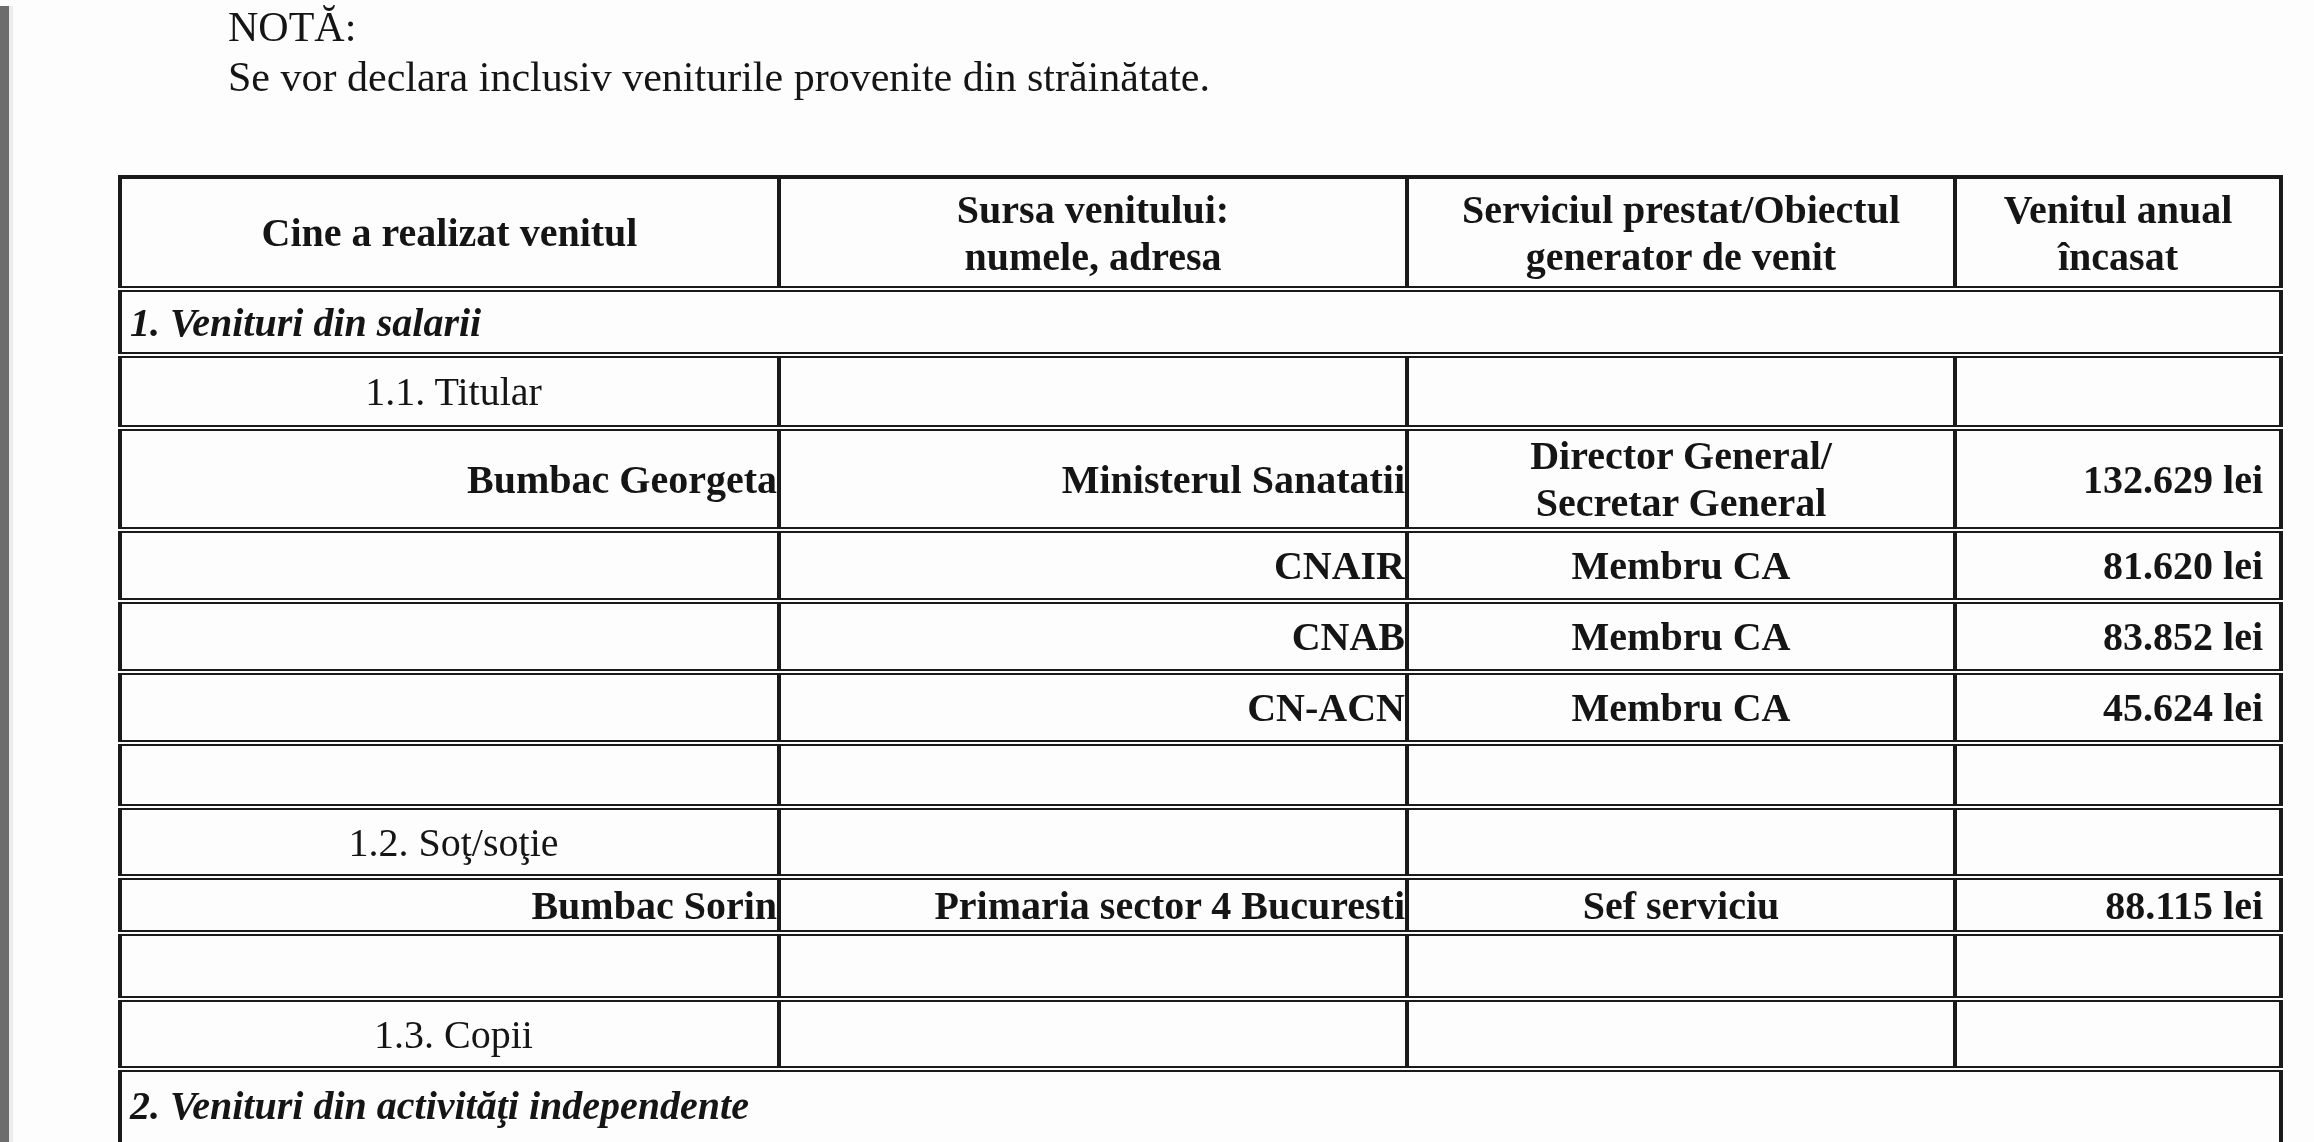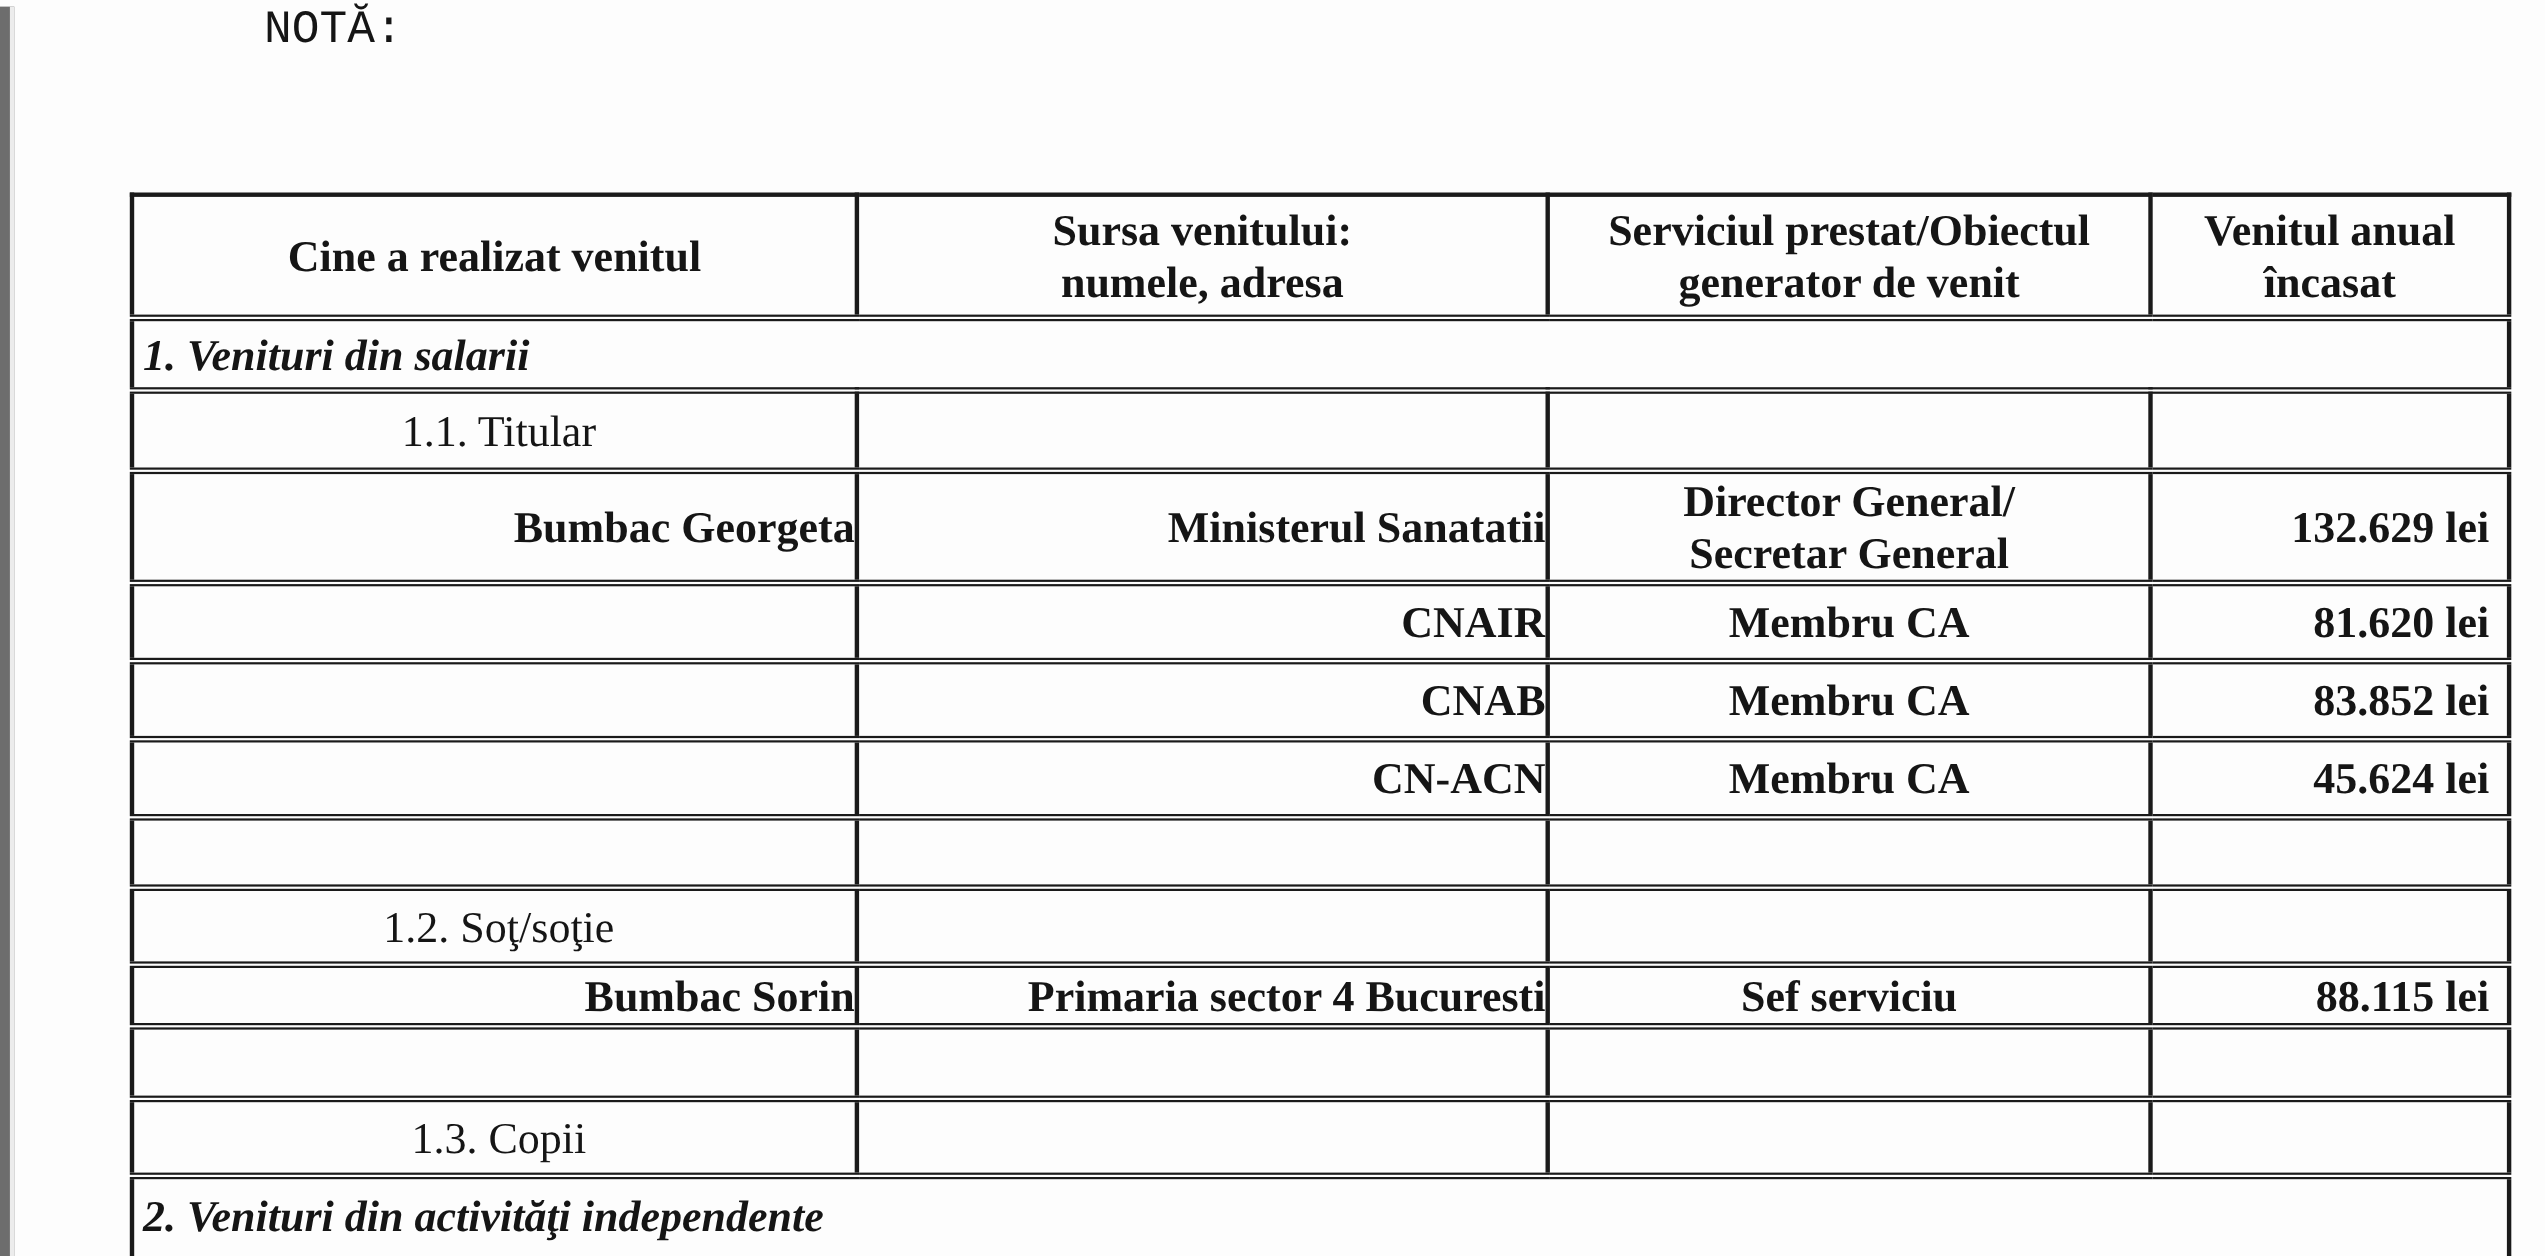--- a/index.html
+++ b/index.html
@@ -19,23 +19,22 @@
     position: absolute;
     left: 0;
     top: 6px;
     width: 9px;
     height: 1136px;
     background: #6d6d6d;
     border-right: 4px solid #ececec;
   }
   .note {
     position: absolute;
-    left: 240px;
+    left: 228px;
     top: 2px;
-    font-family: Liberation Mono, monospace;
   }
   .note-title, .note-body {
     font-size: 42px;
     line-height: 50px;
     font-weight: normal;
   }
   table.income-table {
     position: absolute;
     left: 118px;
     top: 175px;
@@ -98,20 +97,21 @@
     padding-top: 10px;
   }
 </style>
 </head>
 <body>
 
 <div class="scan-bar"></div>
 
 <div class="note">
   <div class="note-title">NOTĂ:</div>
+  <div class="note-body">Se vor declara inclusiv veniturile provenite din străinătate.</div>
 </div>
 
 <table class="income-table">
   <colgroup>
     <col style="width:659px">
     <col style="width:628px">
     <col style="width:548px">
     <col style="width:326px">
   </colgroup>
   <tbody>

